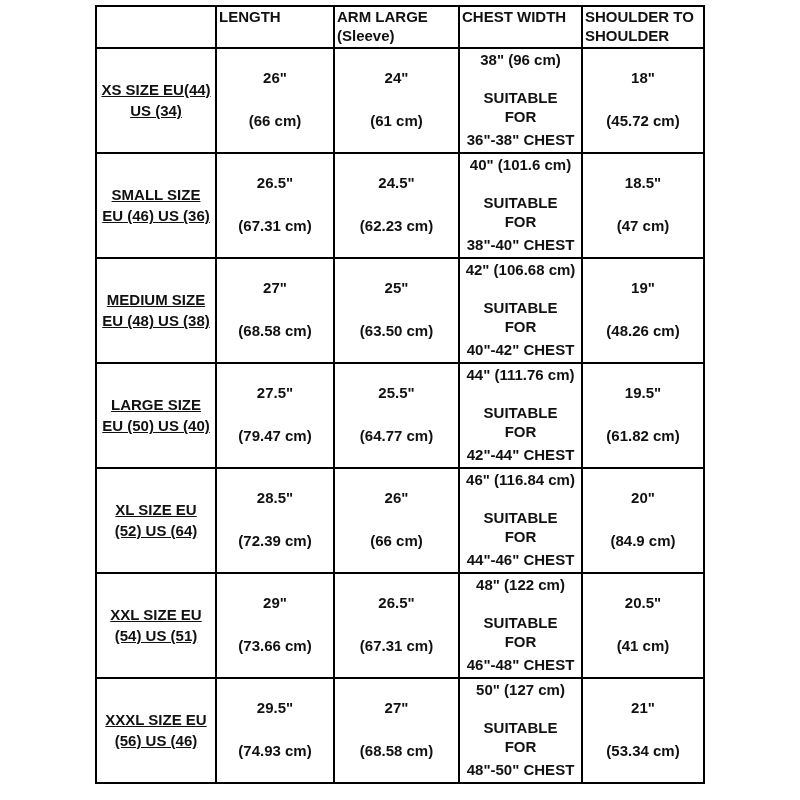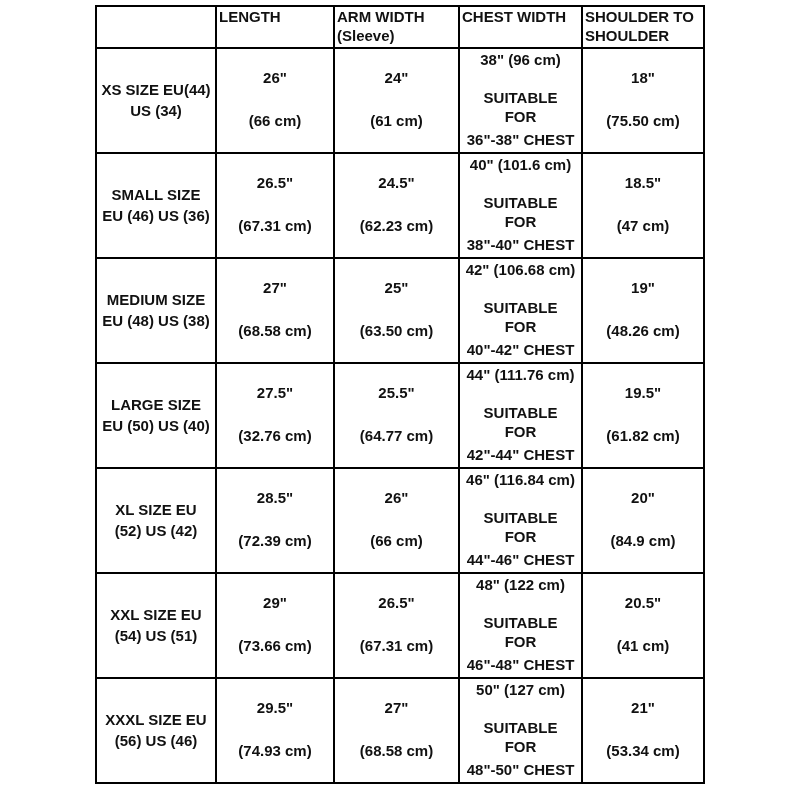--- a/index.html
+++ b/index.html
@@ -36,20 +36,21 @@
     padding: 1px 2px;
     white-space: pre-line;
     height: 34px;
   }
   th.chest-h { text-align: left; margin-left: 24px; }
   tr.body-row { height: 105px; }
   td { text-align: center; vertical-align: middle; padding: 0 2px; }
   td.size-cell {
     white-space: pre-line;
     line-height: 1.4;
+    text-decoration: underline;
   }
   .num-stack {
     display: flex;
     flex-direction: column;
     align-items: center;
     justify-content: center;
     gap: 24px;
   }
   .chest-stack {
     display: flex;
@@ -76,21 +77,21 @@
       <col class="c-size">
         <col class="c-len">
         <col class="c-arm">
         <col class="c-chest">
         <col class="c-sh">
     </colgroup>
     <thead>
       <tr>
         <th></th>
         <th>LENGTH</th>
-        <th>ARM WIDTH
+        <th>ARM LARGE
 (Sleeve)</th>
         <th class="chest-h">CHEST WIDTH</th>
         <th>SHOULDER TO
 SHOULDER</th>
       </tr>
     </thead>
     <tbody>
 
       <tr class="body-row">
         <td class="size-cell">XS SIZE EU(44)
@@ -111,21 +112,21 @@
           <div class="chest-stack">
             <div class="chest-main">38" (96 cm)</div>
             <div class="chest-suitable">SUITABLE
 FOR</div>
             <div class="chest-range">36"-38" CHEST</div>
           </div>
         </td>
         <td>
           <div class="num-stack">
             <div>18"</div>
-            <div>(75.50 cm)</div>
+            <div>(45.72 cm)</div>
           </div>
         </td>
       </tr>
 
       <tr class="body-row">
         <td class="size-cell">SMALL SIZE
 EU (46) US (36)</td>
         <td>
           <div class="num-stack">
             <div>26.5"</div>
@@ -184,21 +185,21 @@
           </div>
         </td>
       </tr>
 
       <tr class="body-row">
         <td class="size-cell">LARGE SIZE
 EU (50) US (40)</td>
         <td>
           <div class="num-stack">
             <div>27.5"</div>
-            <div>(32.76 cm)</div>
+            <div>(79.47 cm)</div>
           </div>
         </td>
         <td>
           <div class="num-stack">
             <div>25.5"</div>
             <div>(64.77 cm)</div>
           </div>
         </td>
         <td>
           <div class="chest-stack">
@@ -211,21 +212,21 @@
         <td>
           <div class="num-stack">
             <div>19.5"</div>
             <div>(61.82 cm)</div>
           </div>
         </td>
       </tr>
 
       <tr class="body-row">
         <td class="size-cell">XL SIZE EU
-(52) US (42)</td>
+(52) US (64)</td>
         <td>
           <div class="num-stack">
             <div>28.5"</div>
             <div>(72.39 cm)</div>
           </div>
         </td>
         <td>
           <div class="num-stack">
             <div>26"</div>
             <div>(66 cm)</div>

